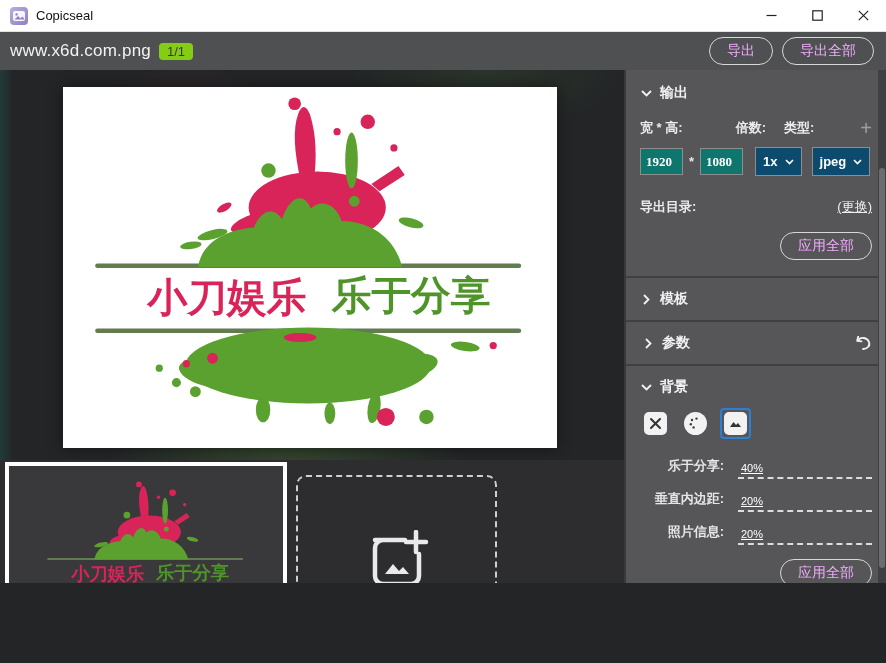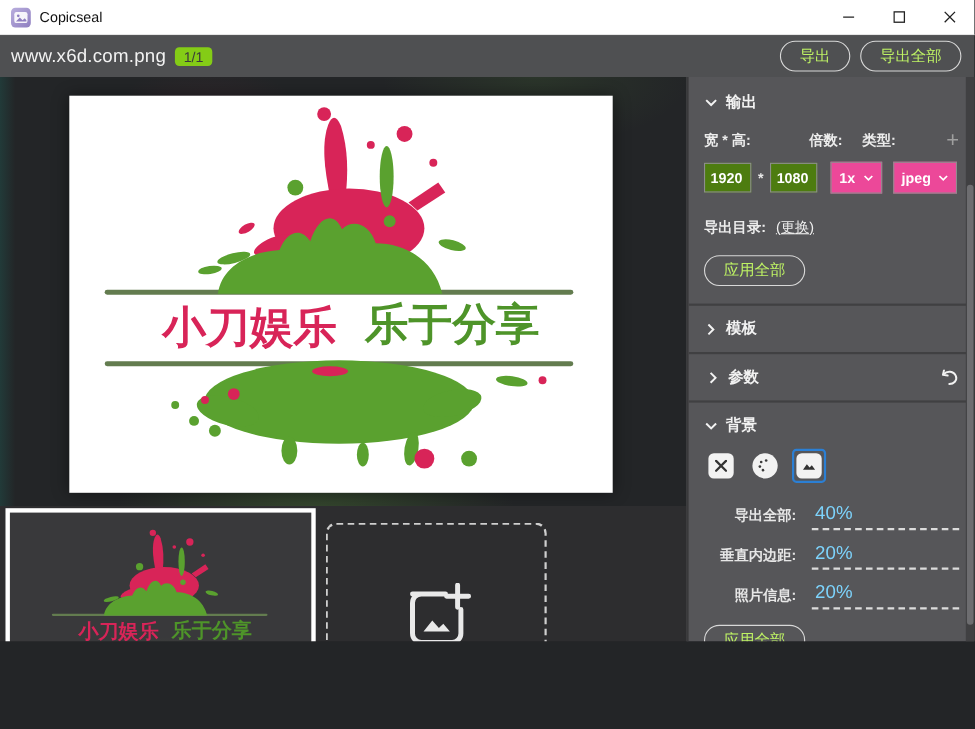--- a/index.html
+++ b/index.html
@@ -14,21 +14,21 @@
   .app-title { font-size:13px; color:#111; }
   .win-controls { margin-left:auto; display:flex; height:32px; }
   .win-btn { width:46px; height:32px; display:flex; align-items:center; justify-content:center; color:#222; }
   .win-btn svg { display:block; }
 
   
   .headerbar { position:absolute; left:0; top:32px; width:886px; height:38px; background:#4f5052; display:flex; align-items:center; }
   .file-name { color:#f2f2f2; font-size:17px; margin-left:10px; letter-spacing:.2px; }
   .page-badge { margin-left:8px; background:#84cc16; color:#3a3a3a; font-size:13px; padding:1px 8px; border-radius:4px; }
   .header-actions { margin-left:auto; display:flex; gap:9px; margin-right:12px; }
-  .pill-btn { border:1px solid #d8d8d8; border-radius:15px; color:#bef264; background:transparent; font-size:14px; height:28px; padding:0 17px; display:flex; align-items:center; cursor:pointer; font-family:Liberation Sans, sans-serif; }
+  .pill-btn { border:1px solid #d8d8d8; border-radius:15px; color:#f0abfc; background:transparent; font-size:14px; height:28px; padding:0 17px; display:flex; align-items:center; cursor:pointer; font-family:Liberation Sans, sans-serif; }
 
   
   .canvas { position:absolute; left:0; top:70px; width:624px; height:390px;
     background:
       radial-gradient(260px 120px at 46% 102%, rgba(96,160,60,.28), transparent 70%),
       radial-gradient(200px 90px at 78% 0%, rgba(90,150,60,.14), transparent 70%),
       radial-gradient(120px 60px at 30% 8%, rgba(160,50,80,.10), transparent 70%),
       linear-gradient(90deg, rgba(32,84,78,.45) 0px, rgba(32,84,78,0) 14px),
       #232527; }
   .photo { position:absolute; left:63px; top:17px; width:494px; height:361px; background:#ffffff; box-shadow:0 0 14px rgba(0,0,0,.45); display:flex; align-items:center; justify-content:center; }
@@ -42,38 +42,38 @@
   .thumb-add { position:absolute; left:296px; top:15px; width:201px; height:173px; border:2px dashed #cfcfcf; border-radius:10px; display:flex; align-items:center; justify-content:center; cursor:pointer; }
 
   
   .sidebar { position:absolute; left:624px; top:70px; width:262px; height:593px; background:#565659; border-left:2px solid #39393b; color:#ededed; overflow:hidden; }
   .section { padding:0 14px; }
   .divider { height:2px; background:#404042; width:100%; }
   .sec-header { display:flex; align-items:center; gap:8px; font-size:14px; font-weight:700; color:#f2f2f2; cursor:pointer; }
   .sec-header .chev { display:flex; width:12px; justify-content:center; }
   .row { display:flex; align-items:center; }
   .lbl { font-size:13px; font-weight:700; color:#ececec; }
-  .dim-input { width:43px; height:27px; background:#4d7c0f; border:1px solid #8d8d8d; color:#fff; font-size:13px; font-weight:700; text-align:left; padding:0 5px; font-family:Liberation Sans, sans-serif; }
-  .sel { height:29px; background:#ec4899; border:1px solid #8d8d8d; color:#fff; font-size:13px; font-weight:700; display:flex; align-items:center; gap:7px; padding:0 7px; cursor:pointer; }
+  .dim-input { width:43px; height:27px; background:#0f766e; border:1px solid #8d8d8d; color:#fff; font-size:13px; font-weight:700; text-align:left; padding:0 5px; font-family:Liberation Serif, serif; }
+  .sel { height:29px; background:#0c4a6e; border:1px solid #8d8d8d; color:#fff; font-size:13px; font-weight:700; display:flex; align-items:center; gap:7px; padding:0 7px; cursor:pointer; }
   .star { color:#e8e8e8; font-size:13px; font-weight:700; margin:0 6px; }
   .plus-icon { margin-left:auto; color:#9f9f9f; font-size:20px; font-weight:400; cursor:pointer; line-height:1; }
   .link { color:#f0f0f0; text-decoration:underline; cursor:pointer; font-size:13px; font-weight:400; }
-  .apply-row { display:flex; }
+  .apply-row { display:flex; justify-content:flex-end; }
   .undo { margin-left:auto; cursor:pointer; display:flex; }
 
   
   .bg-tools { display:flex; align-items:center; gap:9px; }
   .tool { width:23px; height:23px; border-radius:5px; background:#f2f2f2; display:flex; align-items:center; justify-content:center; cursor:pointer; }
   .tool.round { border-radius:50%; }
   .tool-wrap { padding:2px; border:2px solid transparent; border-radius:4px; display:flex; }
   .tool-wrap.selected { border-color:#2b7fd4; }
 
   .param-row { display:flex; align-items:flex-end; margin-bottom:11px; }
   .param-lbl { width:84px; text-align:right; font-size:13px; font-weight:700; color:#e6e6e6; padding-bottom:4px; }
-  .param-val { flex:1; margin-left:14px; border-bottom:2px dashed #dcdcdc; padding:0 0 3px 3px; font-size:17px; color:#7dd3fc; cursor:text; }
+  .param-val { flex:1; margin-left:14px; border-bottom:2px dashed #dcdcdc; padding:0 0 3px 3px; font-size:11px; color:#ffffff; cursor:text;text-decoration:underline; }
 
   
   .scrollbar { position:absolute; right:0; top:70px; width:8px; height:593px; background:#404042; }
   .scroll-thumb { position:absolute; left:1px; top:98px; width:6px; height:400px; background:#6d6d70; border-radius:3px; }
 </style>
 </head>
 <body>
 
 <div class="window">
 
@@ -252,21 +252,21 @@
             </svg>
         </div>
         <div class="sel" style="margin-left:10px;">
           <span>jpeg</span>
           <svg width="9" height="6" viewBox="0 0 9 6">
               <polyline points="1,1 4.5,4.5 8,1" fill="none" stroke="#fff" stroke-width="1.6"></polyline>
             </svg>
         </div>
       </div>
 
-      <div class="row" style="margin-top:22px; gap:9px;">
+      <div class="row" style="margin-top:22px; gap:9px;justify-content:space-between;">
         <span class="lbl">导出目录:</span>
         <span class="link">(更换)</span>
       </div>
 
       <div class="apply-row" style="margin-top:16px; margin-bottom:16px;">
         <button class="pill-btn">应用全部</button>
       </div>
     </div>
 
     <div class="divider"></div>
@@ -336,21 +336,21 @@
           <div class="tool">
             <svg width="13" height="13" viewBox="0 0 13 13">
                 <path d="M1 10 L4.5 5 L7 8 L9 6 L12 10 Z" fill="#333"></path>
               </svg>
           </div>
         </div>
       </div>
 
       <div style="margin-top:18px;">
         <div class="param-row">
-          <span class="param-lbl">导出全部:</span>
+          <span class="param-lbl">乐于分享:</span>
           <span class="param-val">40%</span>
         </div>
         <div class="param-row">
           <span class="param-lbl">垂直内边距:</span>
           <span class="param-val">20%</span>
         </div>
         <div class="param-row">
           <span class="param-lbl">照片信息:</span>
           <span class="param-val">20%</span>
         </div>

